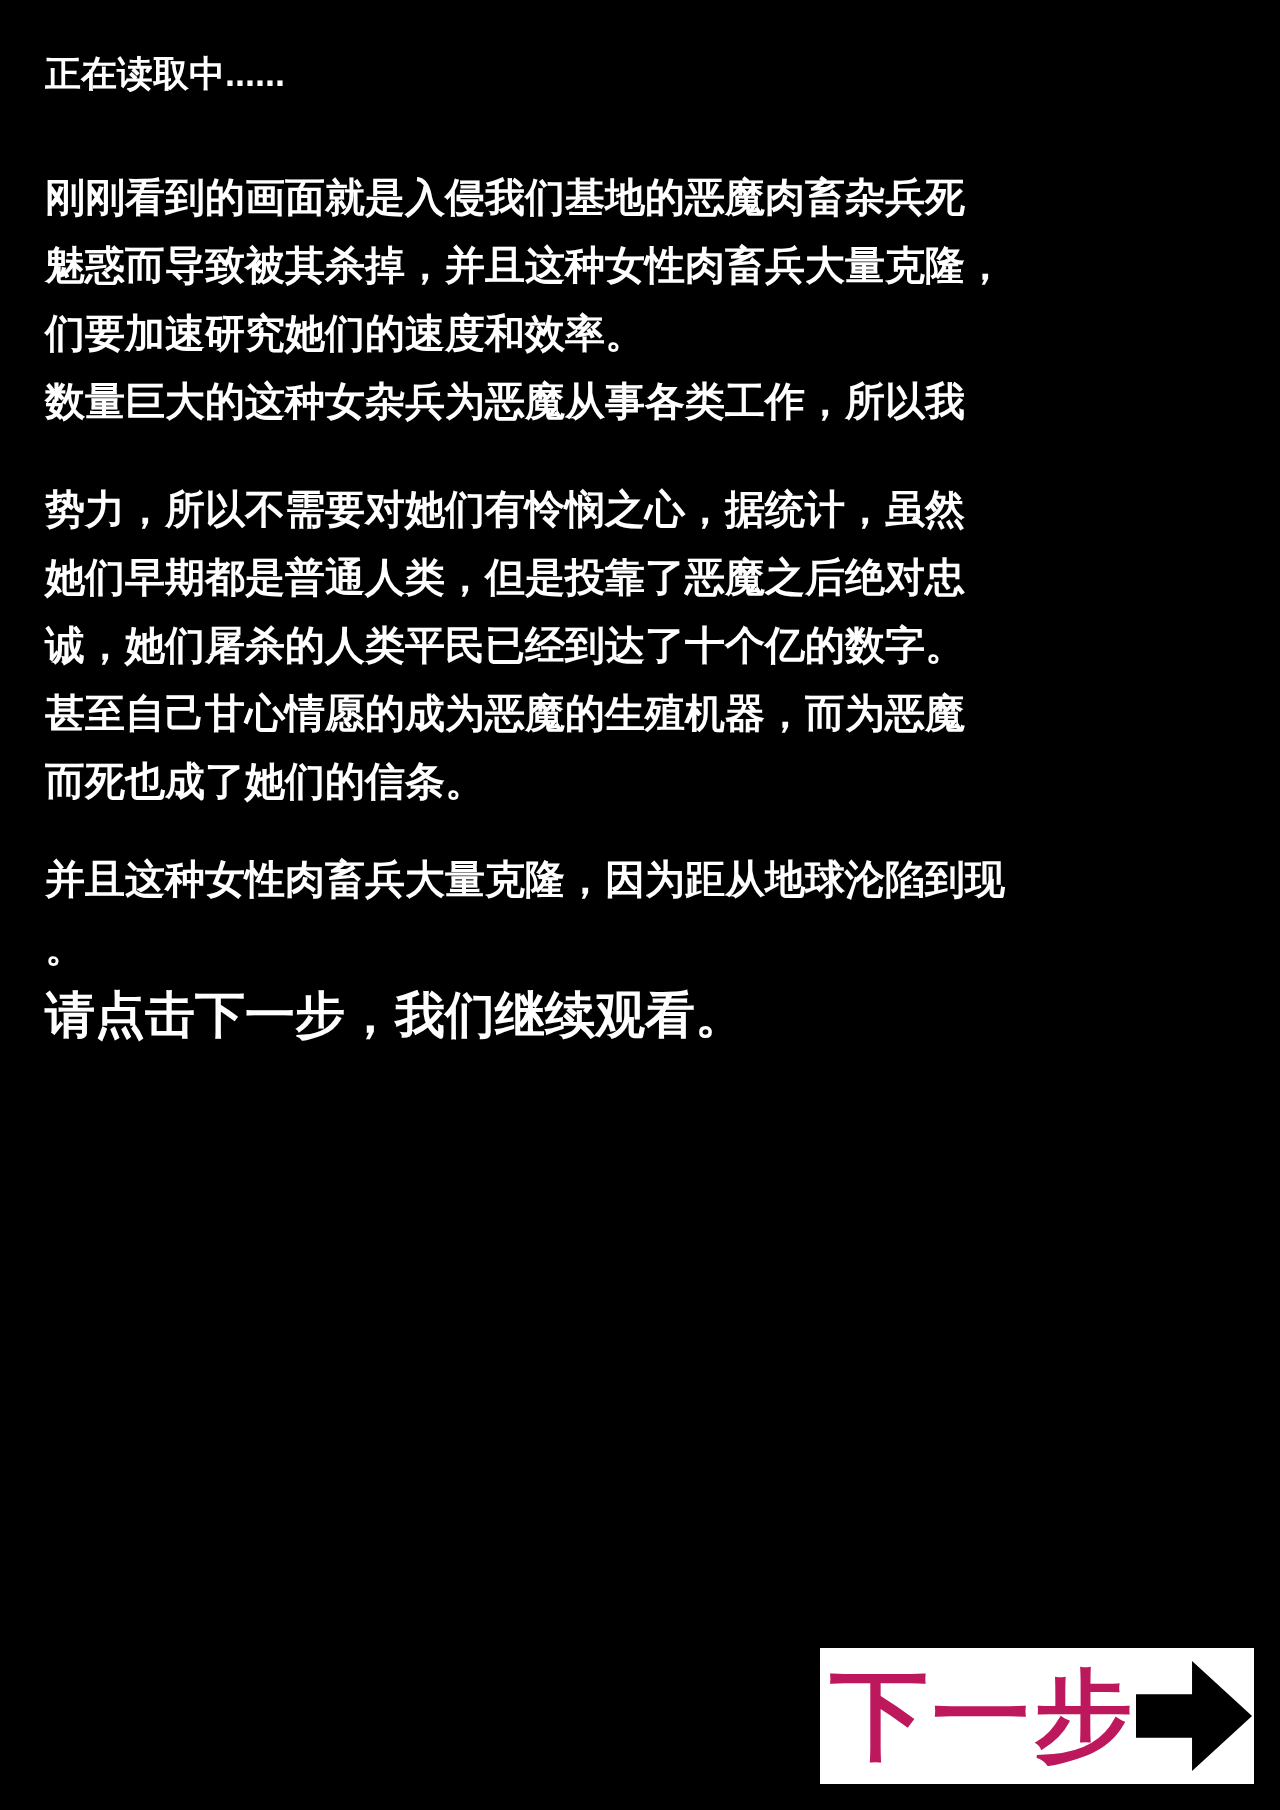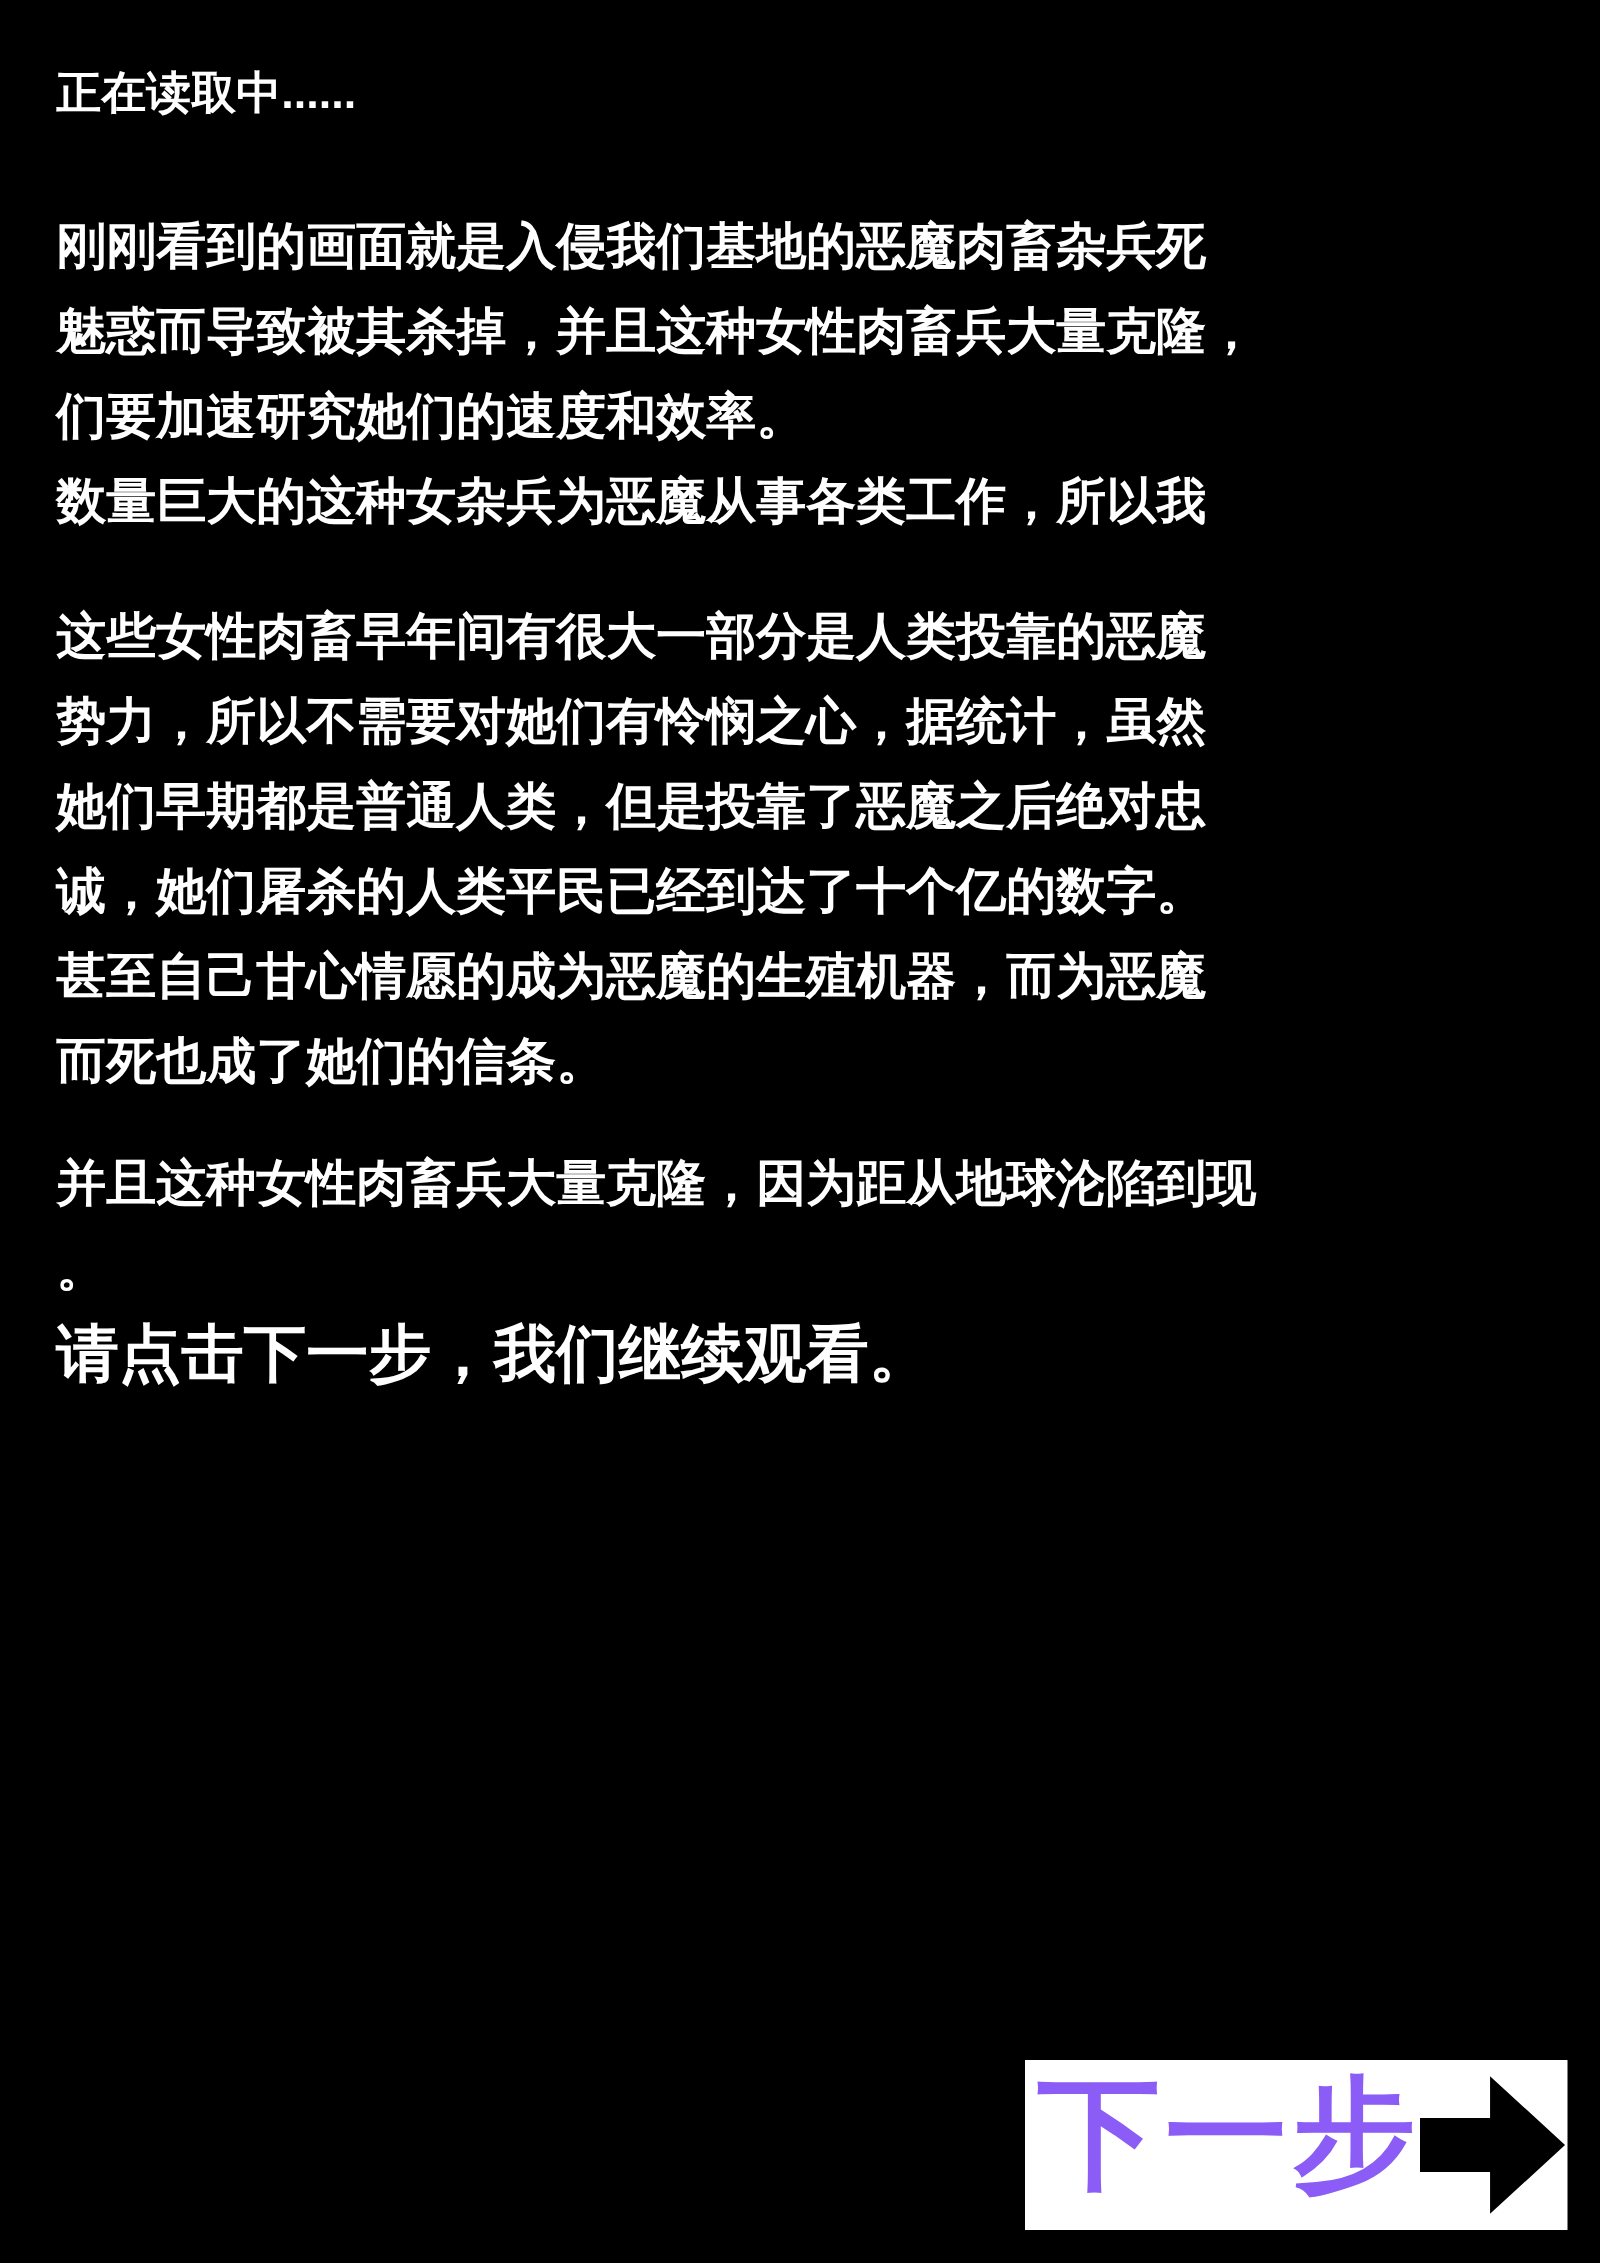--- a/index.html
+++ b/index.html
@@ -55,24 +55,24 @@
     display: flex;
     align-items: center;
     justify-content: space-between;
     cursor: pointer;
     box-sizing: border-box;
   }
   .next-button .label {
     font-size: 98px;
     line-height: 1;
     font-weight: 700;
-    color: #8b5cf6;
+    color: #be185d;
     letter-spacing: 4px;
     white-space: nowrap;
-    font-family: Liberation Mono, monospace;
+    font-family: Liberation Serif, serif;
   }
   .next-button .arrow {
     width: 118px;
     height: 122px;
     flex: 0 0 auto;
     display: block;
   }
 </style>
 </head>
 <body>
@@ -82,21 +82,20 @@
   <div class="loading-text">正在读取中......</div>
 
   <div class="para para-1">
     <div class="line">刚刚看到的画面就是入侵我们基地的恶魔肉畜杂兵死</div>
     <div class="line">魅惑而导致被其杀掉，并且这种女性肉畜兵大量克隆，</div>
     <div class="line">们要加速研究她们的速度和效率。</div>
     <div class="line">数量巨大的这种女杂兵为恶魔从事各类工作，所以我</div>
   </div>
 
   <div class="para para-2">
-    <div class="line">这些女性肉畜早年间有很大一部分是人类投靠的恶魔</div>
     <div class="line">势力，所以不需要对她们有怜悯之心，据统计，虽然</div>
     <div class="line">她们早期都是普通人类，但是投靠了恶魔之后绝对忠</div>
     <div class="line">诚，她们屠杀的人类平民已经到达了十个亿的数字。</div>
     <div class="line">甚至自己甘心情愿的成为恶魔的生殖机器，而为恶魔</div>
     <div class="line">而死也成了她们的信条。</div>
   </div>
 
   <div class="para para-3">
     <div class="line">并且这种女性肉畜兵大量克隆，因为距从地球沦陷到现</div>
     <div class="line">。</div>

